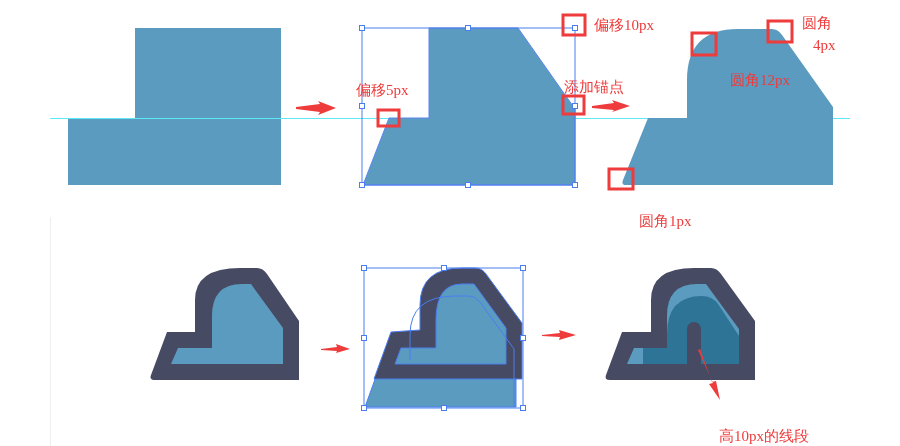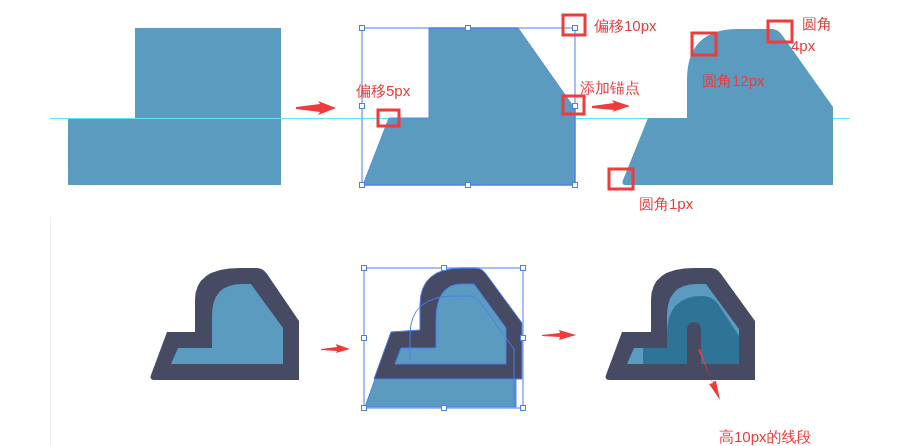--- a/index.html
+++ b/index.html
@@ -1,18 +1,18 @@
 <!DOCTYPE html>
 <html><head>
 <meta charset="utf-8">
 <style>
   html, body { margin: 0; padding: 0; background: #ffffff; }
   body { width: 900px; height: 446px; position: relative; overflow: hidden; font-family: "DejaVu Sans", sans-serif; }
   .canvas { position: absolute; left: 0; top: 0; width: 900px; height: 446px; }
-  .label { position: absolute; color: #ee3b3b; font-size: 15px; line-height: 17px; white-space: nowrap; font-family: Liberation Sans, sans-serif; }
+  .label { position: absolute; color: #ee3b3b; font-size: 15px; line-height: 17px; white-space: nowrap; font-family: Liberation Serif, serif; }
 </style>
 </head>
 <body>
 
 <svg class="canvas" viewBox="0 0 900 446" xmlns="http://www.w3.org/2000/svg">
 
   <line x1="50.5" y1="217" x2="50.5" y2="446" stroke="#eeeeee" stroke-width="1"></line>
 
   <g>
     <rect x="135" y="28" width="146" height="90" fill="#5b9bbf"></rect>
@@ -90,18 +90,18 @@
     <path d="M 643,348 L 667,348 L 667,334 Q 667,296 702,296 Q 712,296 718,304 L 739,336 L 739,364 L 643,364 Z" fill="#2e7496"></path>
     <rect x="687" y="322" width="14" height="44" rx="7" fill="#474a63"></rect>
     <rect x="687" y="342" width="14" height="24" fill="#474a63"></rect>
   </g>
 
   <polygon points="698,350 713,383 709,384 720,400 716,381 712,382 700,349" fill="#ee3b3b"></polygon>
 </svg>
 
 <div class="label" style="left:594px; top:17px;">偏移10px</div>
 <div class="label" style="left:356px; top:82px;">偏移5px</div>
-<div class="label" style="left:580px; top:79px;">添加锚点</div>
+<div class="label" style="left:564px; top:79px;">添加锚点</div>
 <div class="label" style="left:802px; top:15px;">圆角</div>
-<div class="label" style="left:791px; top:37px;">4px</div>
-<div class="label" style="left:702px; top:72px;">圆角12px</div>
-<div class="label" style="left:639px; top:195px;">圆角1px</div>
+<div class="label" style="left:813px; top:37px;">4px</div>
+<div class="label" style="left:730px; top:72px;">圆角12px</div>
+<div class="label" style="left:639px; top:213px;">圆角1px</div>
 <div class="label" style="left:719px; top:428px;">高10px的线段</div>
 
 </body></html>

